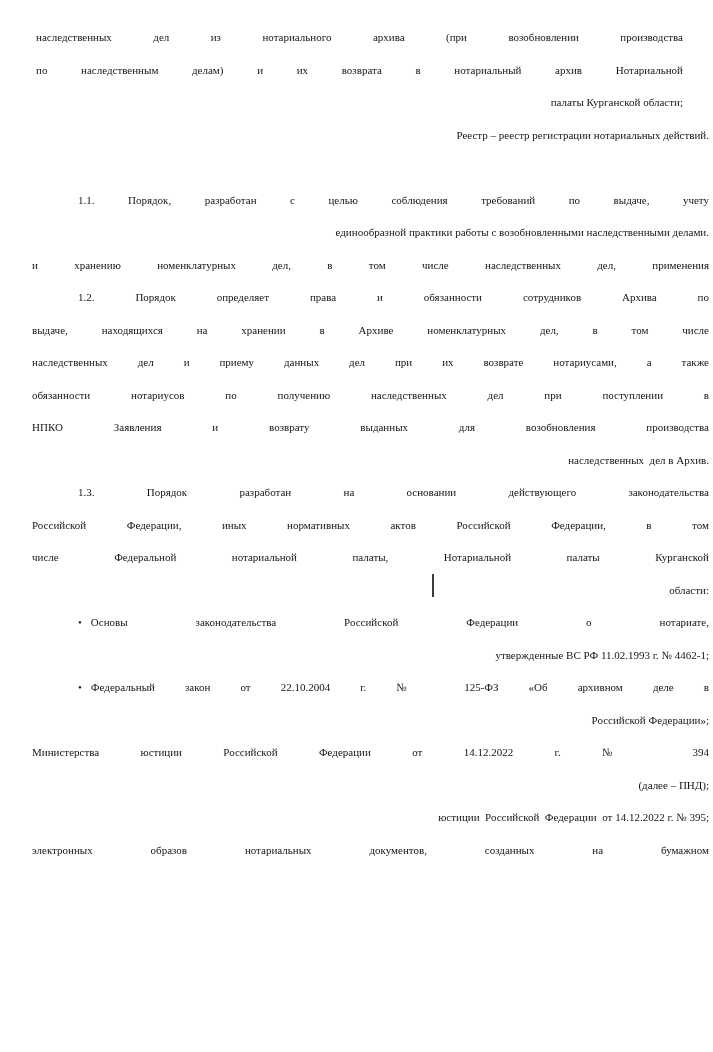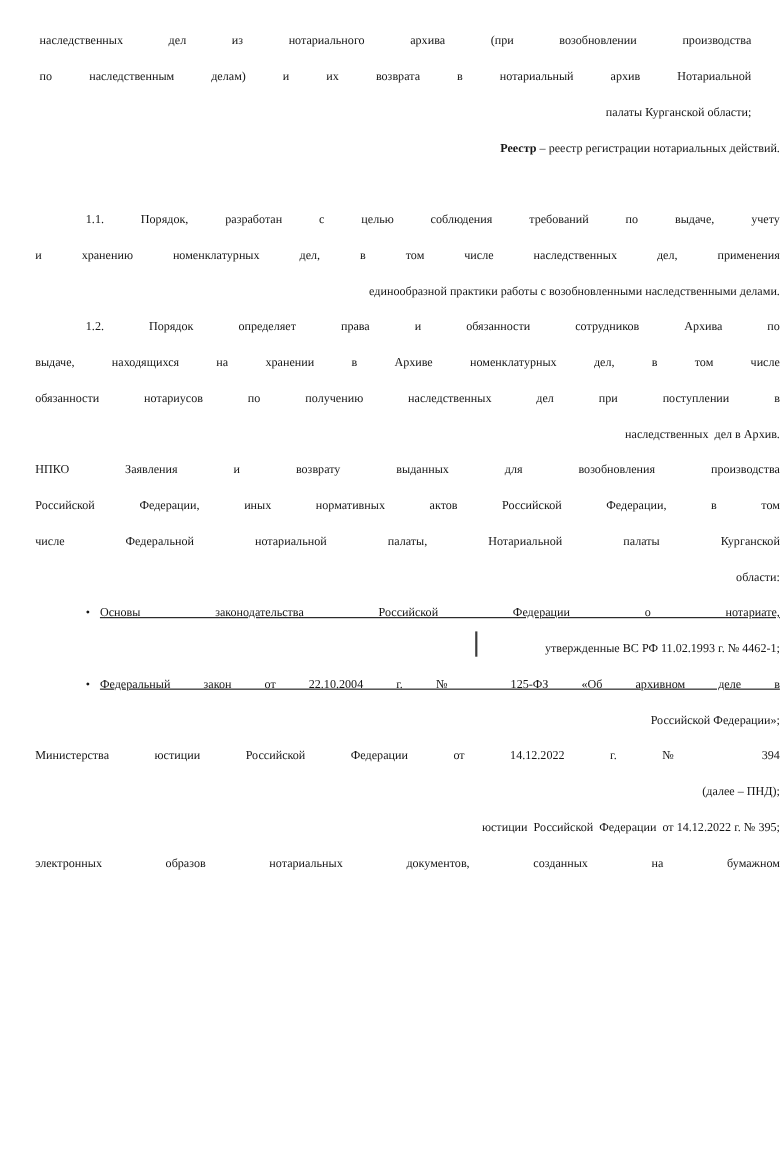--- a/index.html
+++ b/index.html
@@ -29,50 +29,52 @@
   }
   .ln.j::after{
     content:"";
     display:inline-block;
     width:100%;
     height:0;
   }
   .ln.ind{ text-indent:46px; }
   .ln.narrow{ margin-left:4px; margin-right:26px; }
   .ln.spacer{ }
-  .seg.b{ font-weight:700; }
+  .seg.b{ font-weight:400; }
   .bullet{ display:inline; }
-  .bullet + .seg{ margin-left:9px;text-decoration:underline; }
+  .bullet + .seg{ margin-left:9px; }
   .caret{
     position:absolute;
     left:432px;
     top:574px;
     width:2px;
     height:23px;
     background:#3c3c3c;
   }
 </style>
 </head>
 <body>
 
 <div class="page">
   <div class="doc" id="doc-lines">
       <div class="ln j narrow"><span class="seg">наследственных дел из нотариального архива (при возобновлении производства</span></div>
       <div class="ln j narrow"><span class="seg">по наследственным делам) и их возврата в нотариальный архив Нотариальной</span></div>
       <div class="ln narrow"><span class="seg">палаты Курганской области;</span></div>
       <div class="ln ind"><span class="seg b">Реестр</span><span class="seg"> – реестр регистрации нотариальных действий.</span></div>
       <div class="ln spacer"></div>
       <div class="ln j ind"><span class="seg">1.1. Порядок, разработан с целью соблюдения требований по выдаче, учету</span></div>
+      <div class="ln"><span class="seg">единообразной практики работы с возобновленными наследственными делами.</span></div>
       <div class="ln j"><span class="seg">и хранению номенклатурных дел, в том числе наследственных дел,  применения</span></div>
-      <div class="ln"><span class="seg">единообразной практики работы с возобновленными наследственными делами.</span></div>
       <div class="ln j ind"><span class="seg">1.2. Порядок определяет права и обязанности сотрудников Архива по</span></div>
       <div class="ln j"><span class="seg">выдаче, находящихся на хранении в Архиве номенклатурных дел, в том числе</span></div>
+      <div class="ln j"><span class="seg">наследственных дел и приему данных дел при их возврате нотариусами, а также</span></div>
       <div class="ln j"><span class="seg">обязанности нотариусов  по получению наследственных дел при поступлении в</span></div>
+      <div class="ln j"><span class="seg">НПКО Заявления и возврату выданных для возобновления производства</span></div>
       <div class="ln"><span class="seg">наследственных  дел в Архив.</span></div>
-      <div class="ln j"><span class="seg">НПКО Заявления и возврату выданных для возобновления производства</span></div>
+      <div class="ln j ind"><span class="seg">1.3. Порядок разработан на основании действующего законодательства</span></div>
       <div class="ln j"><span class="seg">Российской Федерации, иных нормативных актов Российской Федерации, в том</span></div>
       <div class="ln j"><span class="seg">числе Федеральной нотариальной палаты, Нотариальной палаты Курганской</span></div>
       <div class="ln"><span class="seg">области:</span></div>
       <div class="ln j ind"><span class="bullet">•</span><span class="seg">Основы законодательства Российской Федерации о нотариате,</span></div>
       <div class="ln"><span class="seg">утвержденные ВС РФ 11.02.1993 г. № 4462-1;</span></div>
       <div class="ln j ind"><span class="bullet">•</span><span class="seg">Федеральный закон от 22.10.2004 г. № 125-ФЗ «Об архивном деле   в</span></div>
       <div class="ln"><span class="seg">Российской Федерации»;</span></div>
       <div class="ln j"><span class="seg">Министерства юстиции Российской Федерации от 14.12.2022 г. № 394</span></div>
       <div class="ln"><span class="seg">(далее – ПНД);</span></div>
       <div class="ln"><span class="seg">юстиции  Российской  Федерации  от 14.12.2022 г. № 395;</span></div>

